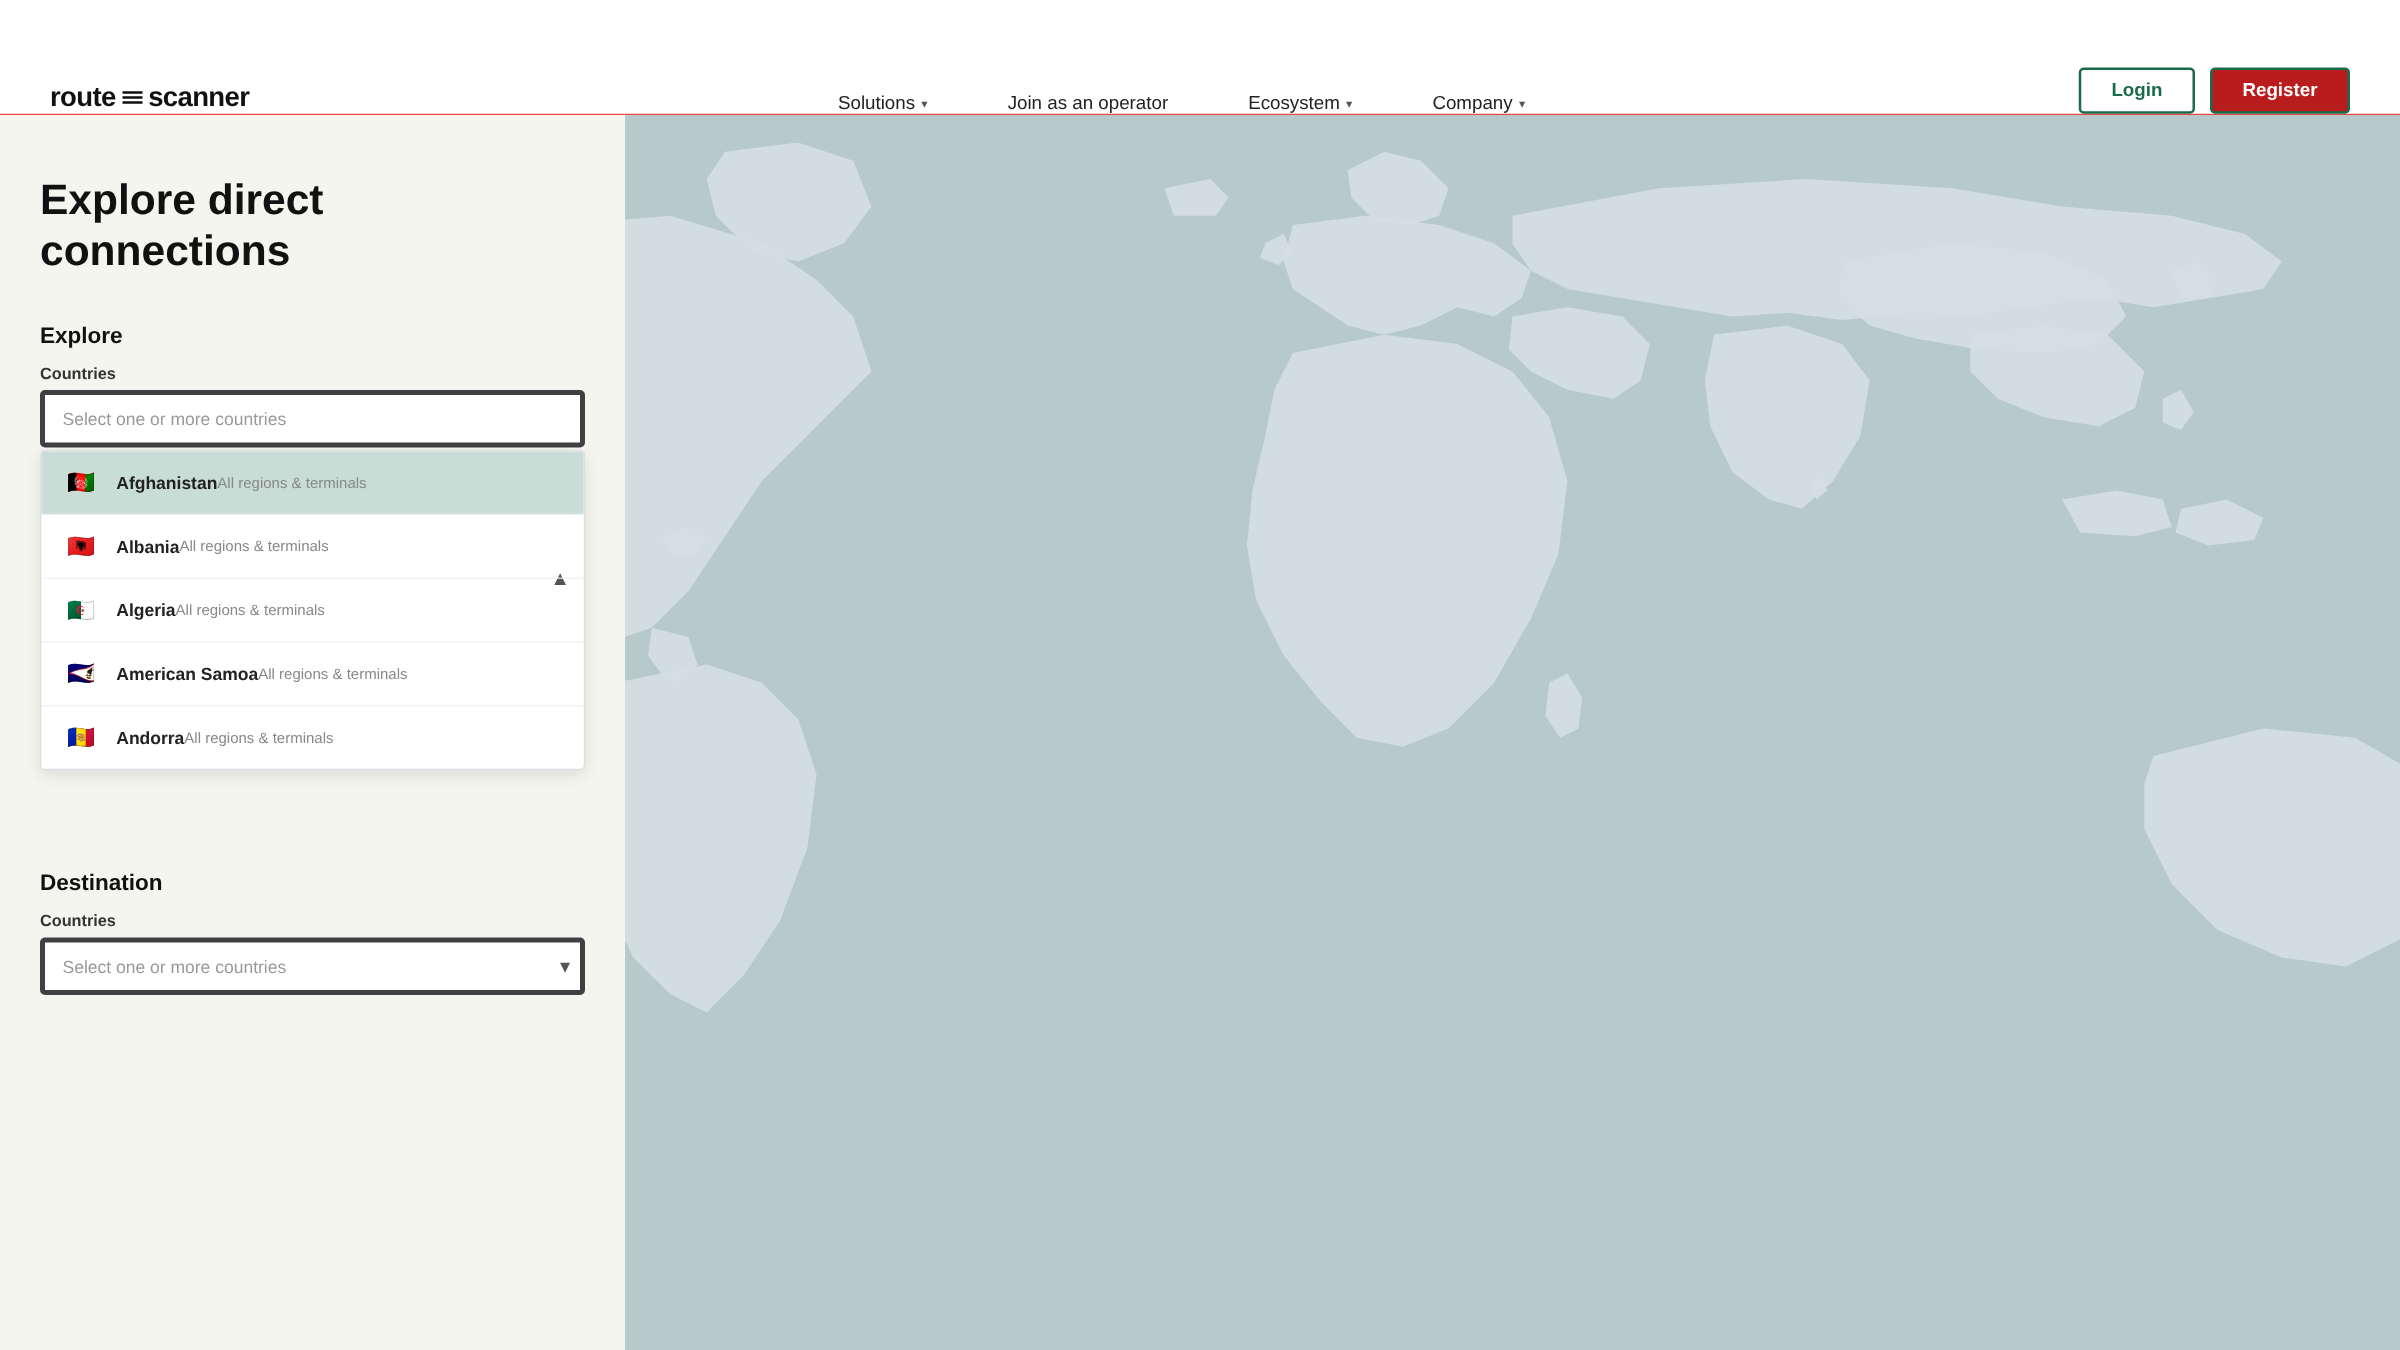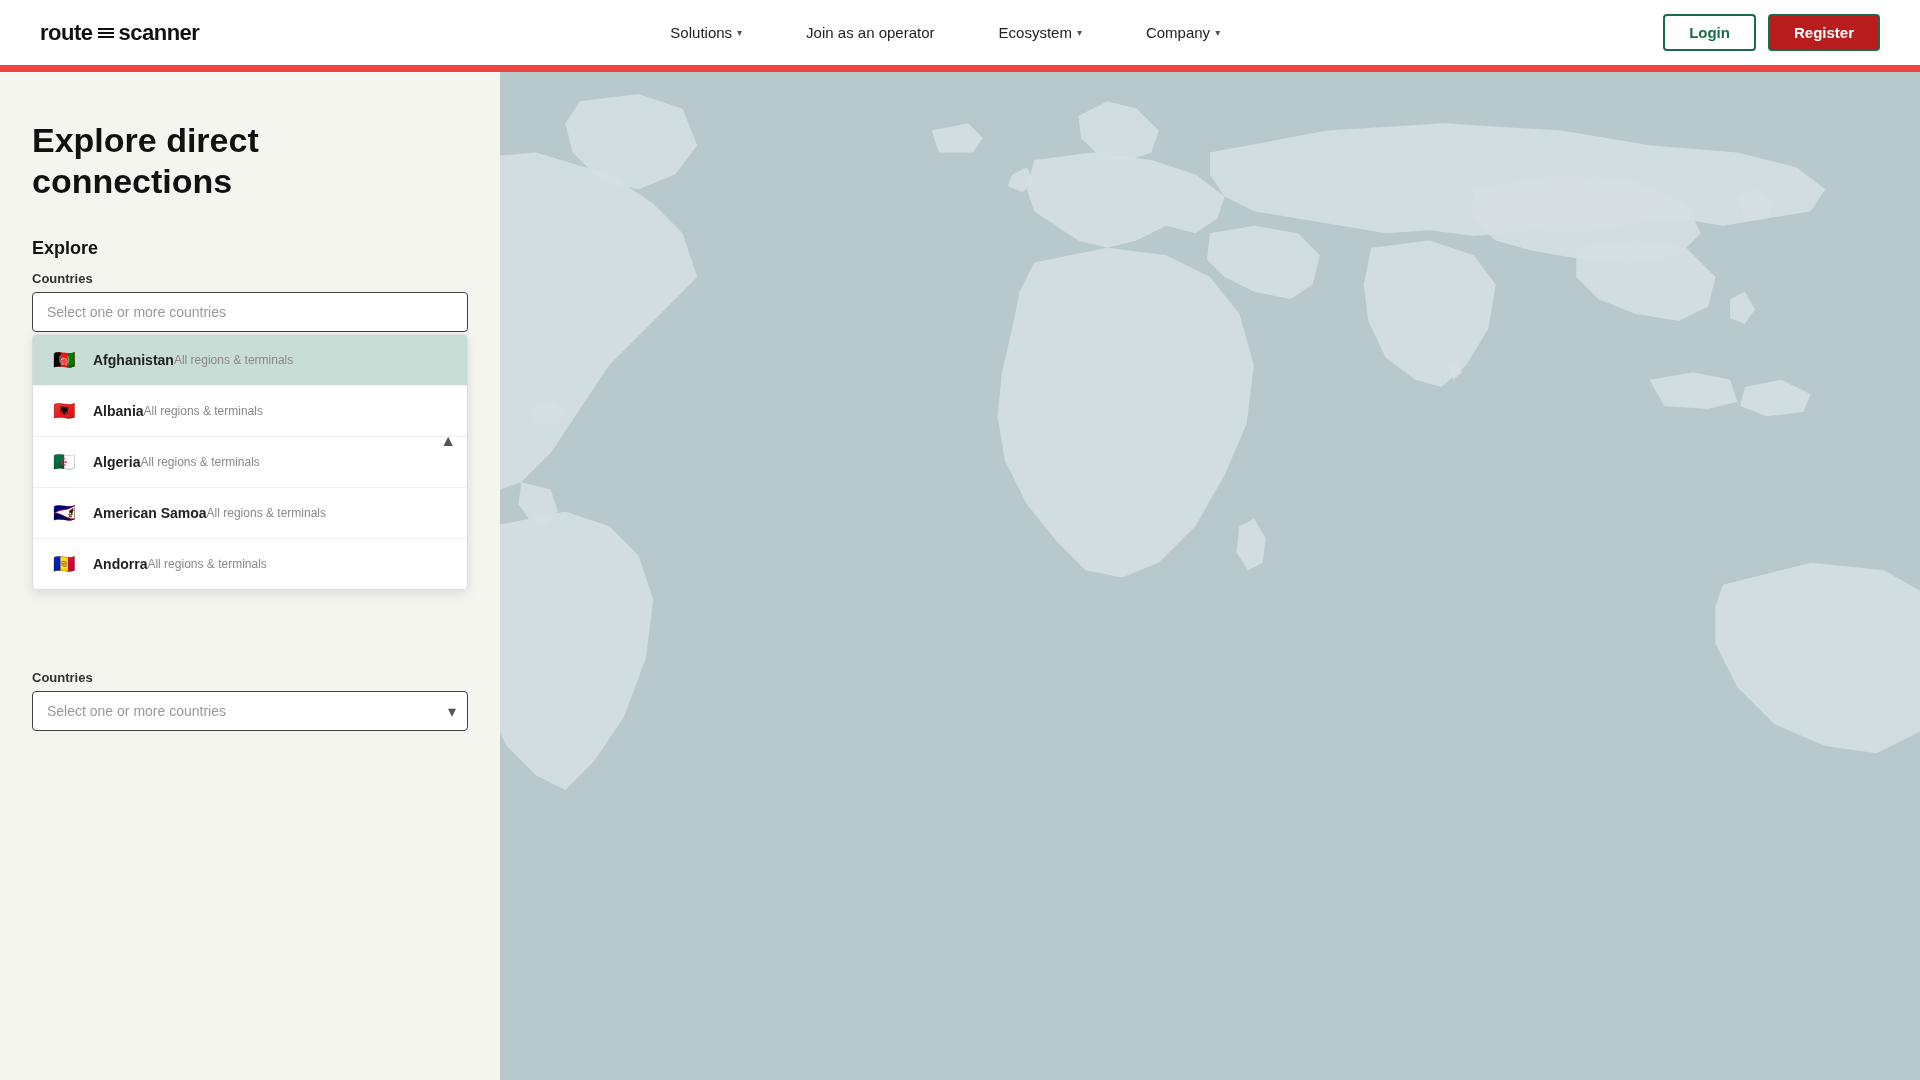--- a/index.html
+++ b/index.html
@@ -1,26 +1,26 @@
 <!DOCTYPE html>
 <html><head>
   <meta charset="utf-8">
   <style>
     * { box-sizing: border-box; margin: 0; padding: 0; }
     body { font-family: -apple-system, BlinkMacSystemFont, 'Segoe UI', sans-serif; background: #f5f5f0; width: 1920px; min-height: 1080px; overflow-x: hidden; }
 
     
     .header {
       background: #ffffff;
-      height: 72px;
-      display: flex;
-      align-items: center;
+      height: 92px;
+      display: flex;
+      align-items: flex-end;
       justify-content: space-between;
       padding: 0 40px;
-      border-bottom: 7px solid #ef4444;
+      border-bottom: 1px solid #ef4444;
       position: relative;
       z-index: 100;
     }
     .header-logo {
       font-size: 22px;
       font-weight: 700;
       color: #111;
       letter-spacing: -0.5px;
       display: flex;
       align-items: center;
@@ -122,21 +122,21 @@
       font-weight: 600;
       color: #333;
       margin-bottom: 6px;
       text-transform: none;
     }
     .select-wrapper {
       position: relative;
     }
     .select-input {
       width: 100%;
-      border: 1px solid #404040;
+      border: 4px solid #404040;
       border-radius: 4px;
       padding: 11px 40px 11px 14px;
       font-size: 14px;
       color: #999;
       background: #fff;
       cursor: pointer;
       appearance: none;
       outline: none;
     }
     .select-chevron {
@@ -311,20 +311,21 @@
                 <span class="country-name">Andorra</span>
                 <span class="country-sub">All regions &amp; terminals</span>
               </div>
             </div>
           </div>
         </div>
       </div>
     </div>
 
     <div class="form-section" style="margin-top: 80px;">
+      <div class="section-title">Destination</div>
       <div class="field-label">Countries</div>
       <div class="select-wrapper">
         <div class="select-input">
           <span>Select one or more countries</span>
           <span class="select-chevron">▾</span>
         </div>
       </div>
     </div>
   </div>
 

